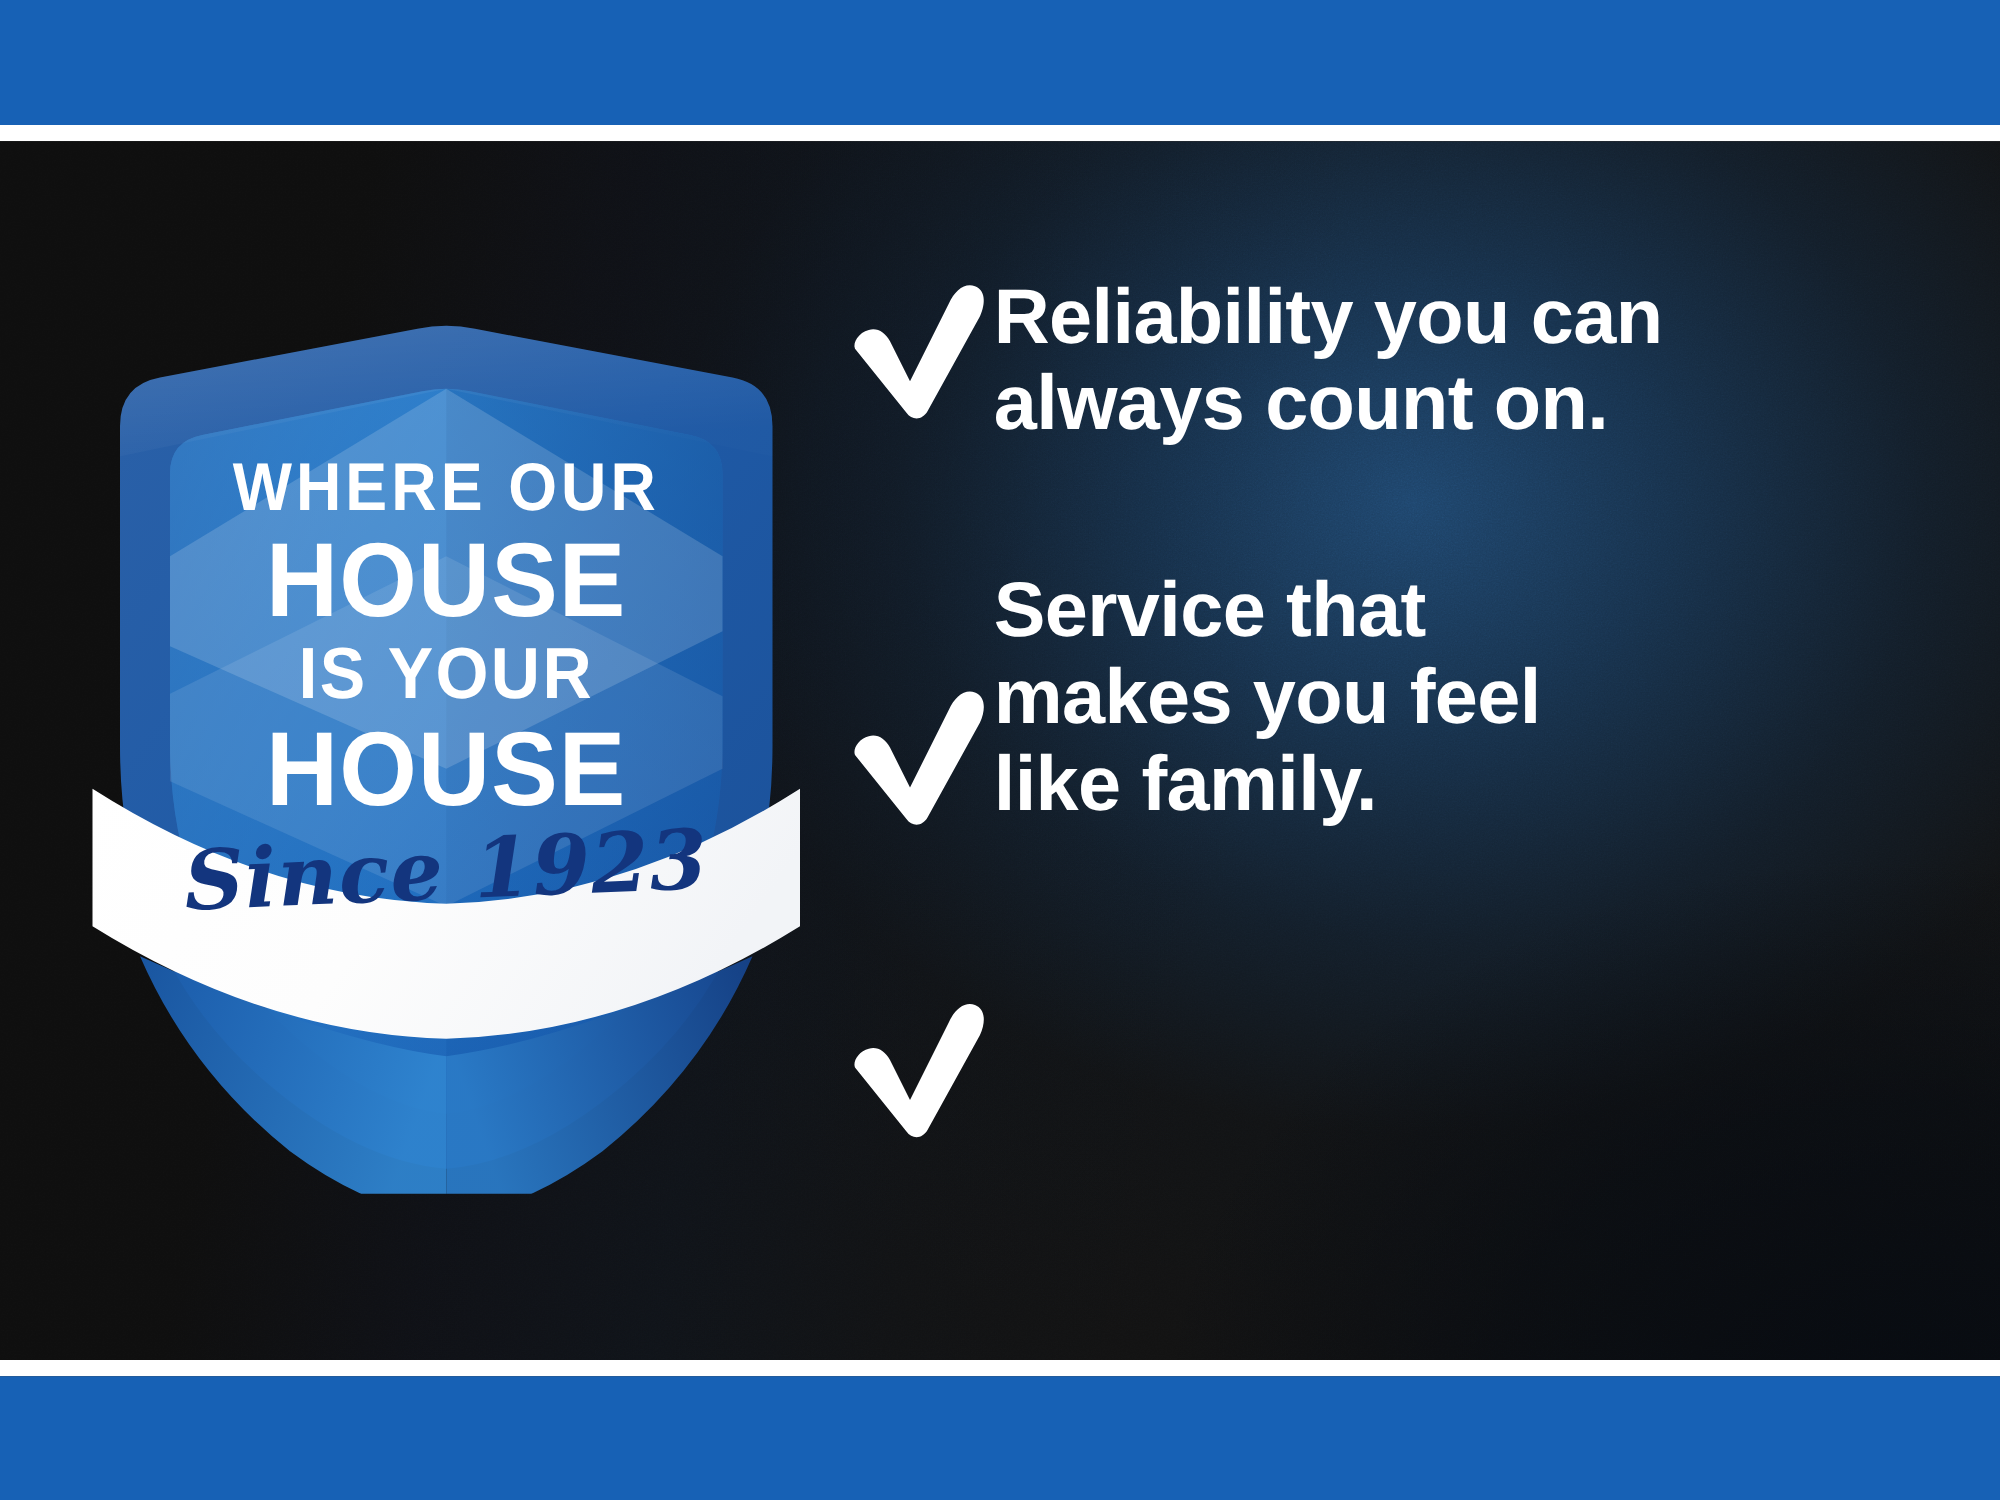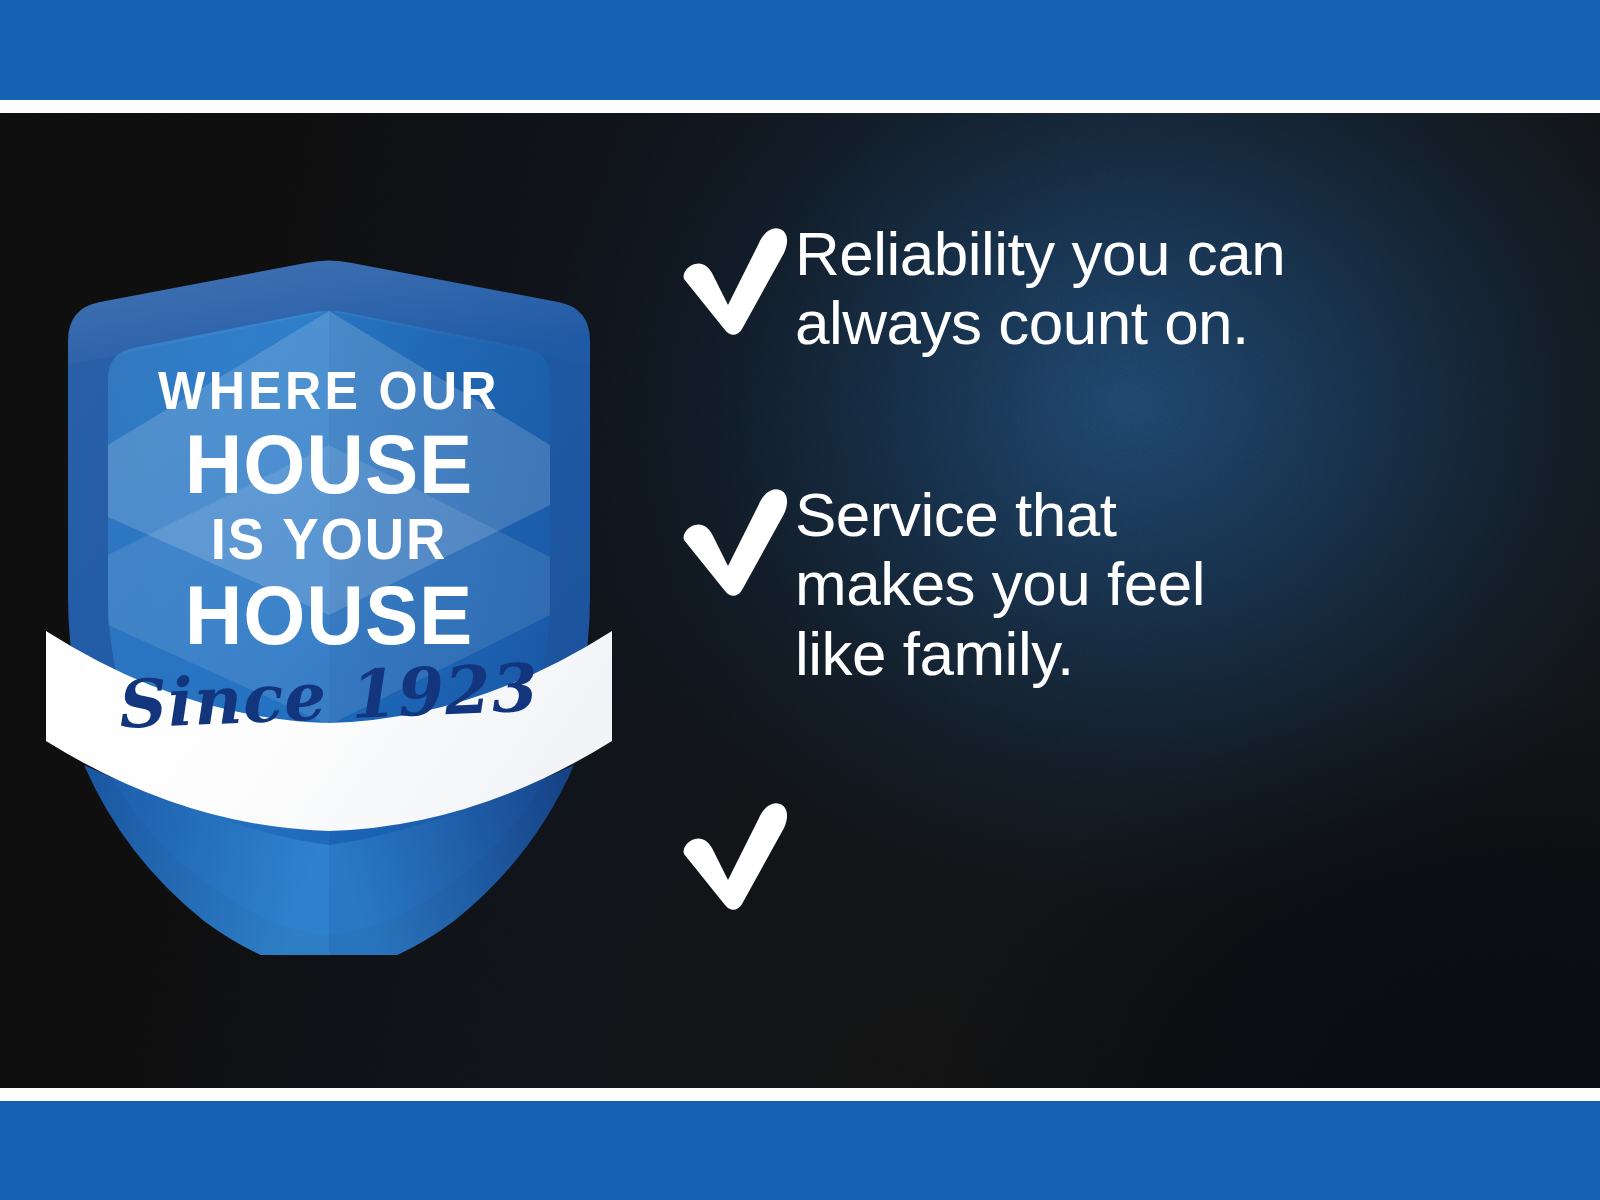--- a/index.html
+++ b/index.html
@@ -87,21 +87,21 @@
     left: 0; top: 0;
     width: 1600px; height: 975px;
     opacity: 0.5;
     mix-blend-mode: overlay;
     pointer-events: none;
   }
 
   
   #badge {
     position: absolute;
-    left: 44px;
+    left: 72px;
     top: 145px;
     width: 570px;
     height: 810px;
   }
   #badge svg { display: block; }
 
   
   .mark {
     position: absolute;
     color: #ffffff;
@@ -141,35 +141,35 @@
     width: 900px;
     height: 975px;
   }
   .claim {
     position: absolute;
     left: 0;
     display: flex;
     align-items: flex-start;
   }
   #claim-0 { top: 100px; }
-  #claim-1 { top: 361px; }
+  #claim-1 { top: 335px; align-items: flex-end; }
   #claim-2 { top: 675px; }
 
   .check {
     flex: 0 0 auto;
     width: 135px;
     height: 120px;
     margin-top: 4px;
   }
   .check svg { display: block; }
 
   .claim-text {
     color: #ffffff;
     font-family: "Liberation Sans", sans-serif;
-    font-weight: 400;
+    font-weight: 700;
     font-size: 62px;
     line-height: 1.12;
     letter-spacing: -0.5px;
     white-space: pre-line;
     padding-top: 6px;
   }
 </style>
 </head>
 <body>
 

